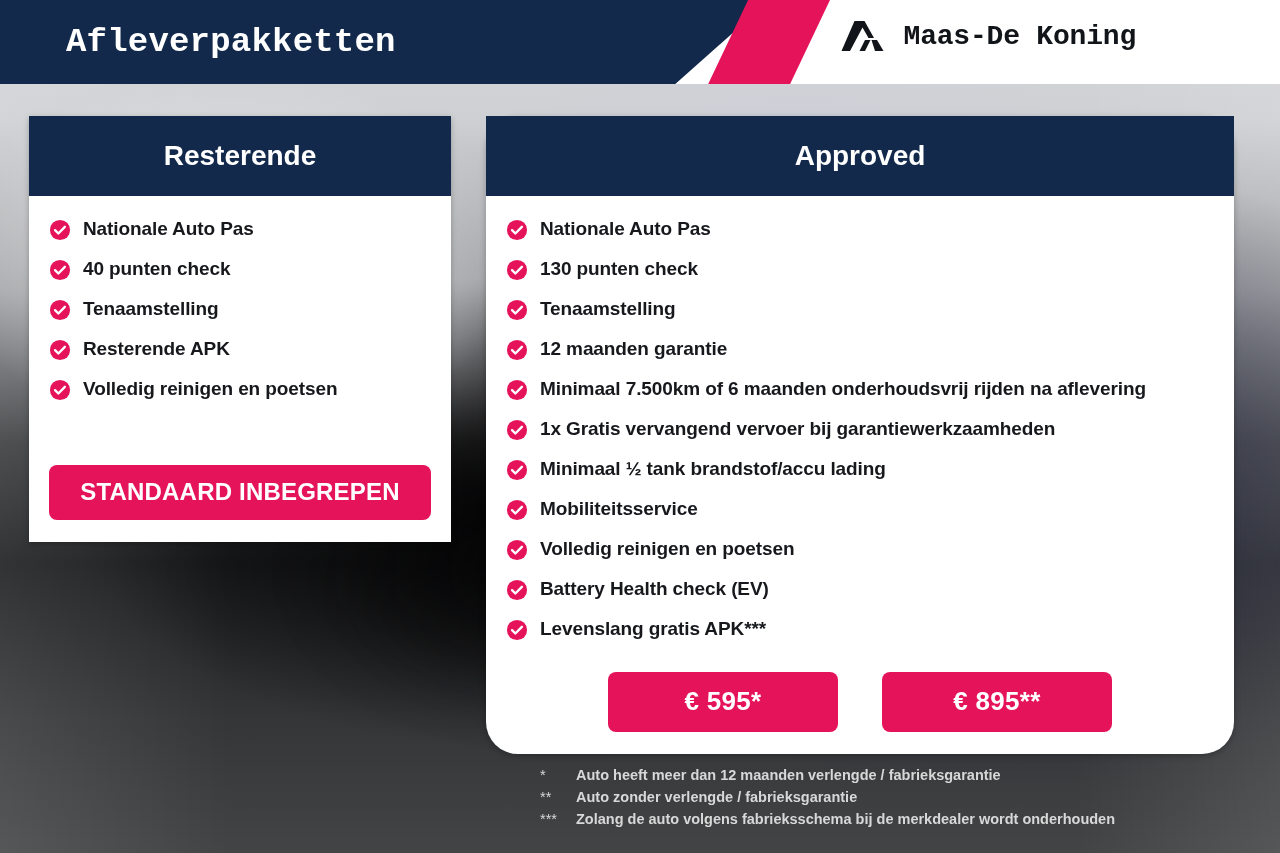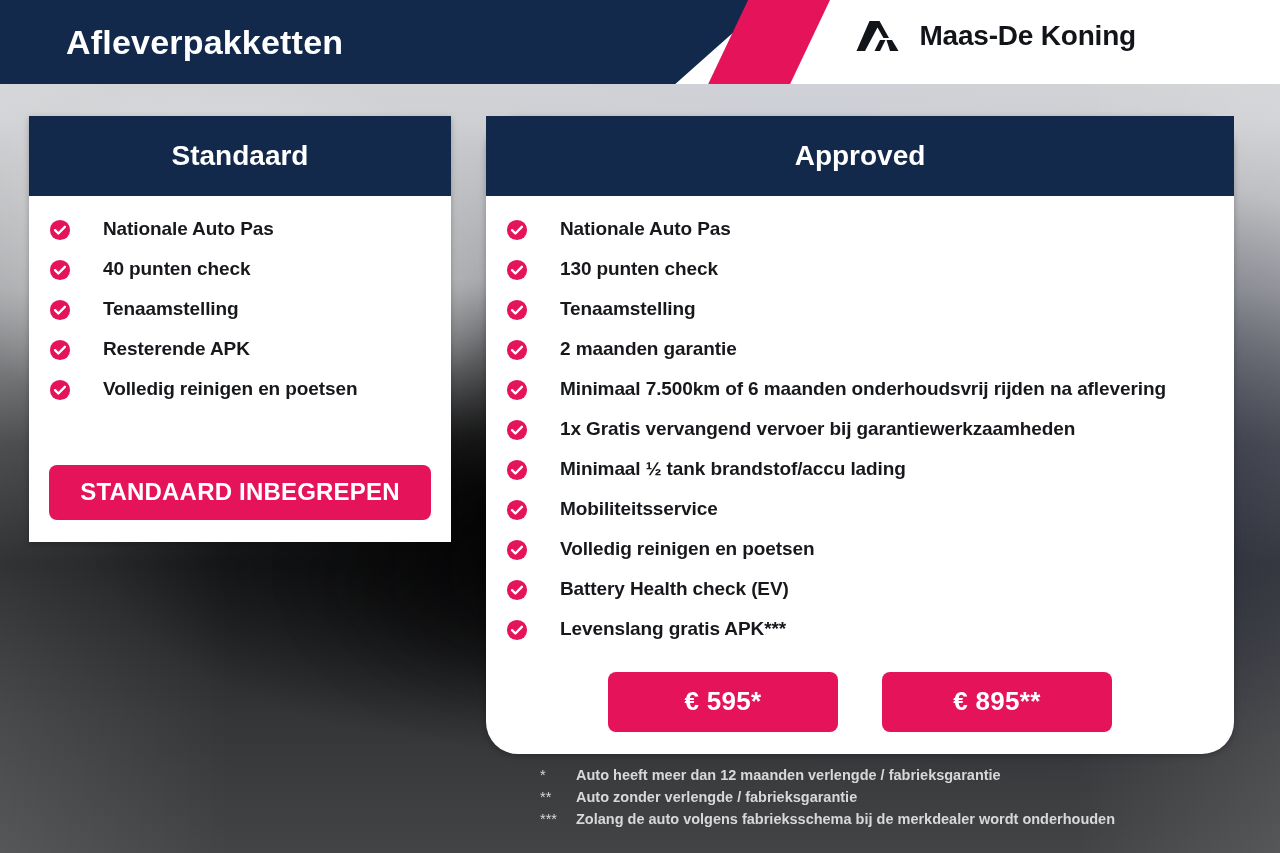--- a/index.html
+++ b/index.html
@@ -28,21 +28,21 @@
       radial-gradient(ellipse 260px 150px at 28% 40%, rgba(230,232,238,.5), rgba(0,0,0,0) 70%),
       radial-gradient(ellipse 300px 200px at 70% 48%, rgba(26,30,55,.9), rgba(0,0,0,0) 75%),
       radial-gradient(ellipse 340px 180px at 45% 66%, rgba(5,5,6,.95), rgba(0,0,0,0) 78%);
   }
   .bg-vign{
     position:absolute;inset:0;
     background:linear-gradient(90deg, rgba(255,255,255,.10) 0%, rgba(255,255,255,0) 18%, rgba(255,255,255,0) 84%, rgba(255,255,255,.10) 100%);
   }
 
   
-  .header{position:absolute;left:0;top:0;width:1280px;height:84px;overflow:hidden;background:#ffffff;}
+  .header{position:absolute;left:0;top:0;width:1280px;height:84px;overflow:hidden;background:#ffffff;font-family:Liberation Mono, monospace;}
   .hdr-navy{
     position:absolute;left:0;top:0;width:770px;height:84px;
     background:#12294c;
     clip-path:polygon(0 0,100% 0,87.7% 100%,0 100%);
   }
   .hdr-pink{
     position:absolute;left:690px;top:0;width:140px;height:84px;
     background:#e5135a;
     clip-path:polygon(41.5% 0,100% 0,71.5% 100%,13% 100%);
   }
@@ -75,21 +75,20 @@
   ul.feats{list-style:none;margin:0;padding:0;}
   ul.feats li{
     display:flex;align-items:flex-start;gap:12px;
     padding:0 14px 0 20px;
     margin:0 0 13px 0;
   }
   .chk{flex:0 0 auto;width:22px;height:22px;margin-top:3px;}
   .feat-txt{
     color:#16181c;font-size:19px;font-weight:bold;line-height:1.42;
     letter-spacing:-.1px;
-    margin-left:20px;
   }
   .card-app ul.feats li{margin-bottom:13px;padding-left:20px;}
 
   
   .btn-row-std{padding:13px 20px 0 20px;}
   .btn-std{
     display:block;width:100%;box-sizing:border-box;
     background:#e5135a;border:none;border-radius:8px;
     color:#ffffff;font-family:inherit;font-size:24px;font-weight:bold;
     letter-spacing:.2px;padding:13px 0 14px 0;text-align:center;cursor:pointer;margin-top:36px;
@@ -131,21 +130,21 @@
       <svg class="brand-mark" viewBox="0 0 48 34" aria-hidden="true">
         <path d="M13.5 2 L23.5 2 L33 19 L27.5 19 L21.5 8.4 L9 32 L0.5 32 Z" fill="#111418"></path>
         <path d="M30.5 21 L36 21 L42.5 32 L34 32 Z" fill="#111418"></path>
         <path d="M24 21 L29.5 21 L24 32 L18.5 32 Z" fill="#111418"></path>
       </svg>
       <div class="brand-name">Maas-De Koning</div>
     </div>
   </div>
 
   <div class="card card-std">
-    <div class="card-head">Standaard</div>
+    <div class="card-head">Resterende</div>
     <div class="card-body">
       <ul class="feats">
         <li>
           <svg class="chk" viewBox="0 0 24 24">
               <circle cx="12" cy="12" r="11" fill="#e5135a"></circle>
               <path d="M6.6 12.2 L10.2 15.8 L17.3 8.6" stroke="#ffffff" stroke-width="2.6" fill="none" stroke-linecap="round" stroke-linejoin="round"></path>
             </svg>
           <span class="feat-txt">Nationale Auto Pas</span>
         </li>
         <li>
@@ -206,21 +205,21 @@
               <circle cx="12" cy="12" r="11" fill="#e5135a"></circle>
               <path d="M6.6 12.2 L10.2 15.8 L17.3 8.6" stroke="#ffffff" stroke-width="2.6" fill="none" stroke-linecap="round" stroke-linejoin="round"></path>
             </svg>
           <span class="feat-txt">Tenaamstelling</span>
         </li>
         <li>
           <svg class="chk" viewBox="0 0 24 24">
               <circle cx="12" cy="12" r="11" fill="#e5135a"></circle>
               <path d="M6.6 12.2 L10.2 15.8 L17.3 8.6" stroke="#ffffff" stroke-width="2.6" fill="none" stroke-linecap="round" stroke-linejoin="round"></path>
             </svg>
-          <span class="feat-txt">2 maanden garantie</span>
+          <span class="feat-txt">12 maanden garantie</span>
         </li>
         <li>
           <svg class="chk" viewBox="0 0 24 24">
               <circle cx="12" cy="12" r="11" fill="#e5135a"></circle>
               <path d="M6.6 12.2 L10.2 15.8 L17.3 8.6" stroke="#ffffff" stroke-width="2.6" fill="none" stroke-linecap="round" stroke-linejoin="round"></path>
             </svg>
           <span class="feat-txt">Minimaal 7.500km of 6 maanden onderhoudsvrij rijden na aflevering</span>
         </li>
         <li>
           <svg class="chk" viewBox="0 0 24 24">

